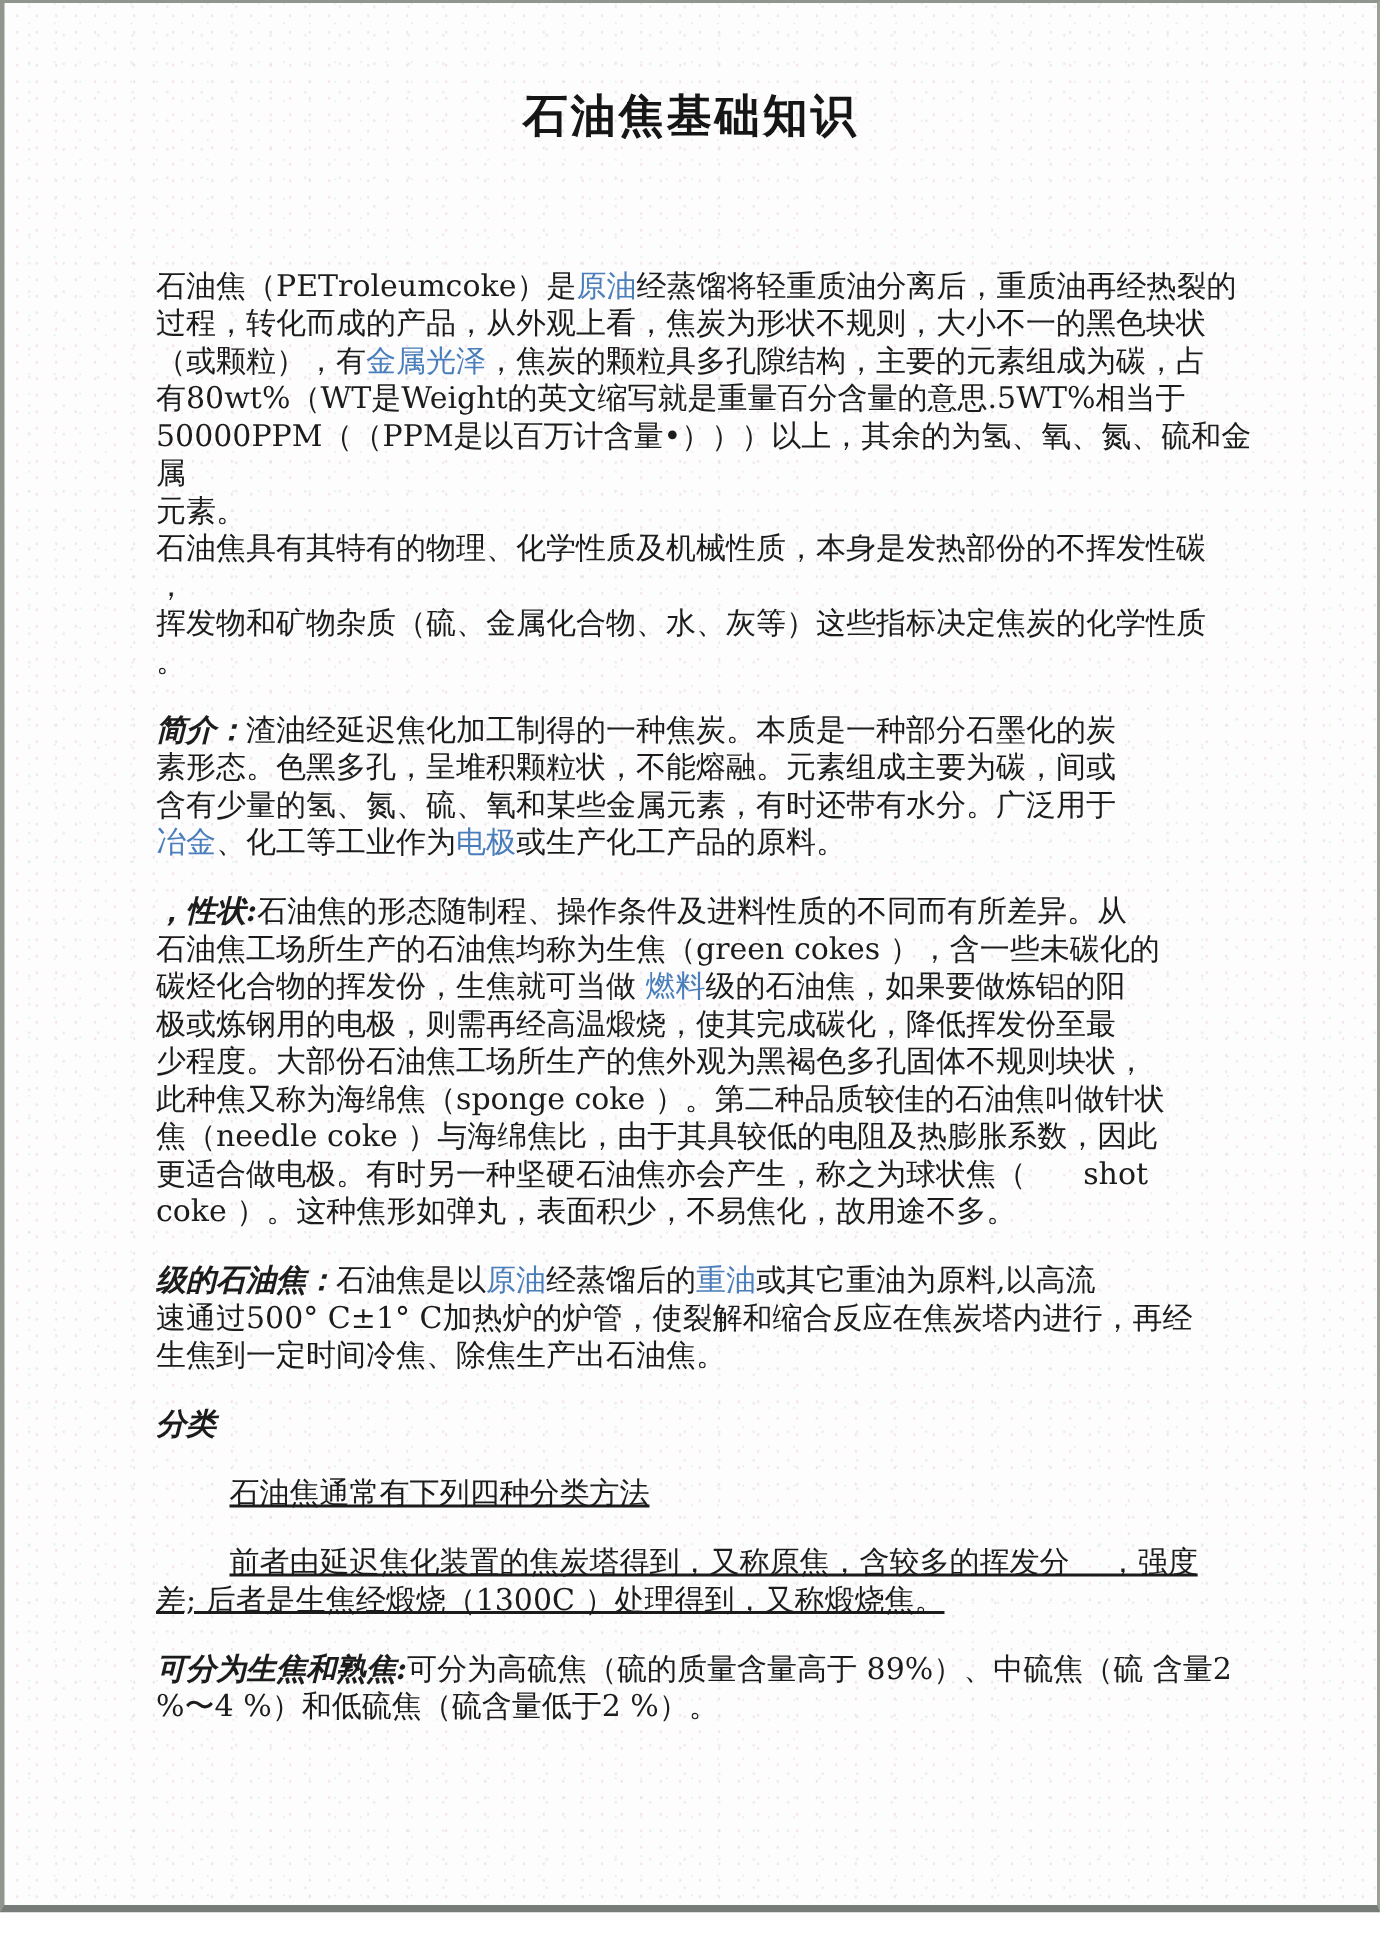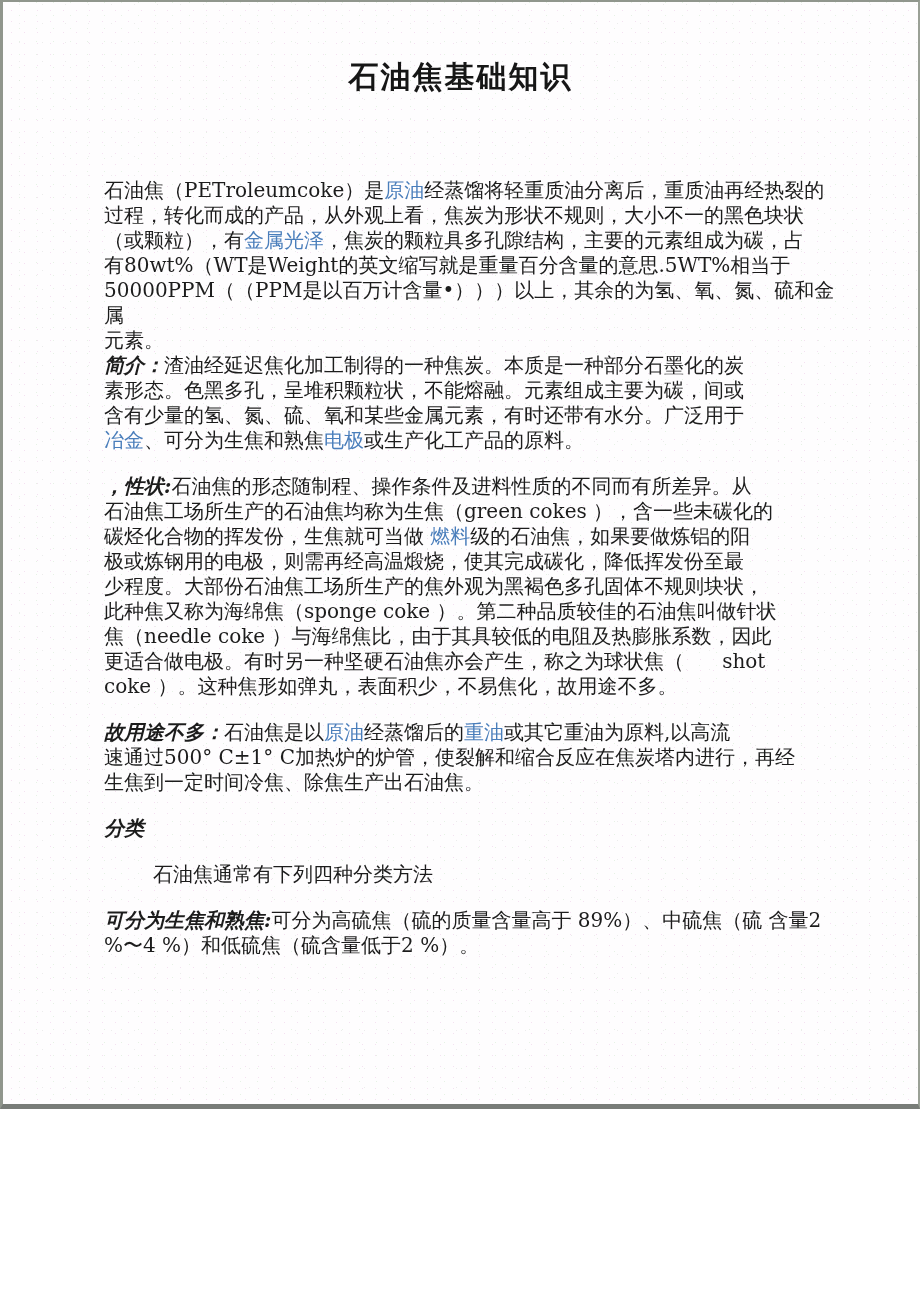--- a/index.html
+++ b/index.html
@@ -3,21 +3,21 @@
 <meta charset="utf-8">
 <style>
   html, body {
     margin: 0;
     padding: 0;
     background: #ffffff;
   }
   .page {
     position: relative;
     width: 920px;
-    height: 1109px;
+    height: 1275px;
     box-sizing: border-box;
     overflow: hidden;
     border-top: 2px solid #90968d;
     border-left: 3px solid #90968d;
     border-right: 2px solid #9aa096;
     border-bottom: 5px solid #787c78;
     background-color: #fefdfe;
     background-image:
       radial-gradient(circle, rgba(233,190,226,0.45) 0.8px, transparent 1px),
       radial-gradient(circle, rgba(196,226,193,0.40) 0.8px, transparent 1px),
@@ -40,50 +40,56 @@
     width: 742px;
     font-size: 20px;
     line-height: 25px;
     color: #1c1c1c;
   }
   .para {
     white-space: pre-wrap;
     margin: 0 0 21px 0;
   }
   .para.tight { margin-bottom: 0; }
-  .para.indent { text-indent: 49px; }
+  .para.indent { text-indent: 49px; text-decoration: underline; }
   .bold { font-weight: bold; font-style: italic; }
   .link { color: #4a7ebb; cursor: pointer; text-align: center; }
 </style>
 </head>
 <body>
 
 <div class="page">
   <h1 class="title">石油焦基础知识</h1>
   <div class="body-text" id="doc-body">
       <div class="para tight"><span>石油焦（PETroleumcoke）是</span><span class="link">原油</span><span>经蒸馏将轻重质油分离后，重质油再经热裂的
 过程，转化而成的产品，从外观上看，焦炭为形状不规则，大小不一的黑色块状
 （或颗粒），有</span><span class="link">金属光泽</span><span>，焦炭的颗粒具多孔隙结构，主要的元素组成为碳，占
 有80wt%（WT是Weight的英文缩写就是重量百分含量的意思.5WT%相当于
 50000PPM（（PPM是以百万计含量•）））以上，其余的为氢、氧、氮、硫和金属
 元素。</span></div>
+      <div class="para"><span>石油焦具有其特有的物理、化学性质及机械性质，本身是发热部份的不挥发性碳
+，
+挥发物和矿物杂质（硫、金属化合物、水、灰等）这些指标决定焦炭的化学性质
+。</span></div>
       <div class="para"><span class="bold">简介：</span><span>渣油经延迟焦化加工制得的一种焦炭。本质是一种部分石墨化的炭
 素形态。色黑多孔，呈堆积颗粒状，不能熔融。元素组成主要为碳，间或
 含有少量的氢、氮、硫、氧和某些金属元素，有时还带有水分。广泛用于
-</span><span class="link">冶金</span><span>、可分为生焦和熟焦</span><span class="link">电极</span><span>或生产化工产品的原料。</span></div>
+</span><span class="link">冶金</span><span>、化工等工业作为</span><span class="link">电极</span><span>或生产化工产品的原料。</span></div>
       <div class="para"><span class="bold">，性状:</span><span>石油焦的形态随制程、操作条件及进料性质的不同而有所差异。从
 石油焦工场所生产的石油焦均称为生焦（green cokes ），含一些未碳化的
 碳烃化合物的挥发份，生焦就可当做 </span><span class="link">燃料</span><span>级的石油焦，如果要做炼铝的阳
 极或炼钢用的电极，则需再经高温煅烧，使其完成碳化，降低挥发份至最
 少程度。大部份石油焦工场所生产的焦外观为黑褐色多孔固体不规则块状，
 此种焦又称为海绵焦（sponge coke ）。第二种品质较佳的石油焦叫做针状
 焦（needle coke ）与海绵焦比，由于其具较低的电阻及热膨胀系数，因此
 更适合做电极。有时另一种坚硬石油焦亦会产生，称之为球状焦（      shot
 coke ）。这种焦形如弹丸，表面积少，不易焦化，故用途不多。</span></div>
-      <div class="para"><span class="bold">故用途不多：</span><span>石油焦是以</span><span class="link">原油</span><span>经蒸馏后的</span><span class="link">重油</span><span>或其它重油为原料,以高流
+      <div class="para"><span class="bold">级的石油焦：</span><span>石油焦是以</span><span class="link">原油</span><span>经蒸馏后的</span><span class="link">重油</span><span>或其它重油为原料,以高流
 速通过500° C±1° C加热炉的炉管，使裂解和缩合反应在焦炭塔内进行，再经
 生焦到一定时间冷焦、除焦生产出石油焦。</span></div>
       <div class="para"><span class="bold">分类</span></div>
       <div class="para indent"><span>石油焦通常有下列四种分类方法</span></div>
+      <div class="para indent"><span>前者由延迟焦化装置的焦炭塔得到，又称原焦，含较多的挥发分    ，强度
+差; 后者是生焦经煅烧（1300C ）处理得到，又称煅烧焦。</span></div>
       <div class="para"><span class="bold">可分为生焦和熟焦:</span><span>可分为高硫焦（硫的质量含量高于 89%）、中硫焦（硫 含量2
 %〜4 %）和低硫焦（硫含量低于2 %）。</span></div>
     </div>
 </div>
 
 </body></html>

